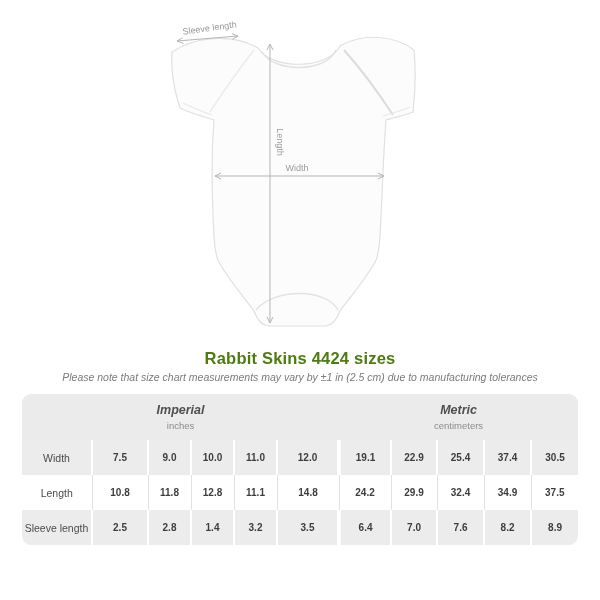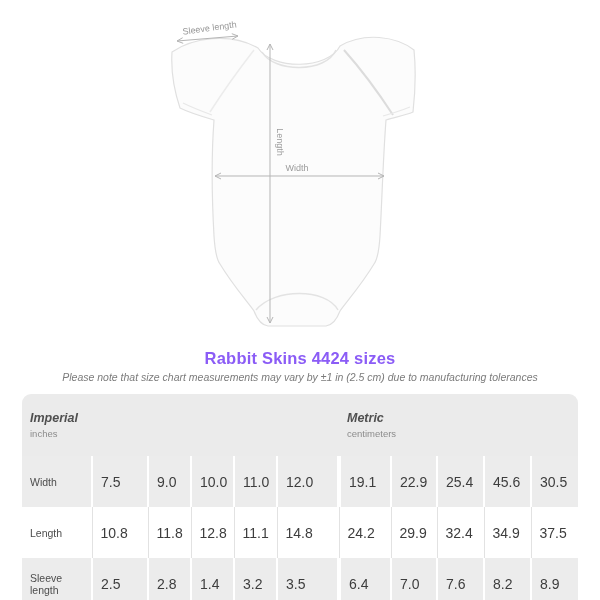--- a/index.html
+++ b/index.html
@@ -4,47 +4,47 @@
 <style>
   html,body { margin:0; padding:0; background:#ffffff; }
   body { width:600px; height:600px; font-family:"Liberation Sans", sans-serif; }
   .stage { position:relative; width:600px; height:600px; background:#fff; overflow:hidden; }
 
   
   .mockup { position:absolute; left:150px; top:20px; width:300px; height:330px; }
 
   
   .title { position:absolute; top:349px; left:0; width:600px; text-align:center;
-           font-size:16.5px; font-weight:700; color:#8b5cf6; letter-spacing:.2px; }
+           font-size:16.5px; font-weight:700; color:#4d7c0f; letter-spacing:.2px; }
   .subtitle { position:absolute; top:371px; left:0; width:600px; text-align:center;
               font-style:italic; font-size:10.5px; color:#7b7b7b; }
 
   
   .table-wrap { position:absolute; top:394px; left:22px; width:556px;
                 border-radius:9px; overflow:hidden; }
   table.sizes { width:100%; border-collapse:collapse; table-layout:fixed; }
-  table.sizes th, table.sizes td { padding:8px; margin:0; text-align:left; vertical-align:middle; }
+  table.sizes th, table.sizes td { padding:0; margin:0; text-align:center; vertical-align:middle; }
 
   .band { background:#ebebeb; height:46px; }
   .gl { font-style:italic; font-weight:700; font-size:12.5px; color:#4f4f4f; line-height:1.2; }
   .gs { font-weight:400; font-size:9.5px; color:#8c8c8c; margin-top:2px; }
 
   tr.r-white > th, tr.r-white > td { background:#ffffff; border-left:1px solid #e2e2e2; }
   tr.r-white > th:first-child, tr.r-white > td:first-child { border-left:none; }
   tr.r-gray > th, tr.r-gray > td { background:#ececec; border-left:2px solid #ffffff; }
   tr.r-gray > th:first-child, tr.r-gray > td:first-child { border-left:none; }
   tr.r-gray > .grp { border-left-width:4px; }
 
   tr.hdr-row > th { height:36px; }
   tr.data-row > th, tr.data-row > td { height:35px; }
 
   .ch { font-weight:700; font-size:10px; color:#555555; line-height:1.3; }
   .nb { white-space:pre-line; }
   .rowlabel { font-weight:400; font-size:10.5px; color:#4c4c4c; }
-  td.val { font-weight:400; font-size:14px; color:#3d3d3d; }
+  td.val { font-weight:700; font-size:10px; color:#3d3d3d; }
 </style>
 </head>
 <body>
 
 <div class="stage">
 
   <div class="mockup">
     <svg width="300" height="330" viewBox="0 0 300 330">
 
       <path d="M 22,32
@@ -130,21 +130,21 @@
       <tr class="r-gray data-row">
         <th class="rowlabel">Width</th>
         <td class="val">7.5</td>
         <td class="val">9.0</td>
         <td class="val">10.0</td>
         <td class="val">11.0</td>
         <td class="val">12.0</td>
         <td class="val grp">19.1</td>
         <td class="val">22.9</td>
         <td class="val">25.4</td>
-        <td class="val">45.6</td>
+        <td class="val">37.4</td>
         <td class="val">30.5</td>
       </tr>
       <tr class="r-white data-row">
         <th class="rowlabel">Length</th>
         <td class="val">10.8</td>
         <td class="val">11.8</td>
         <td class="val">12.8</td>
         <td class="val">11.1</td>
         <td class="val">14.8</td>
         <td class="val grp">24.2</td>

